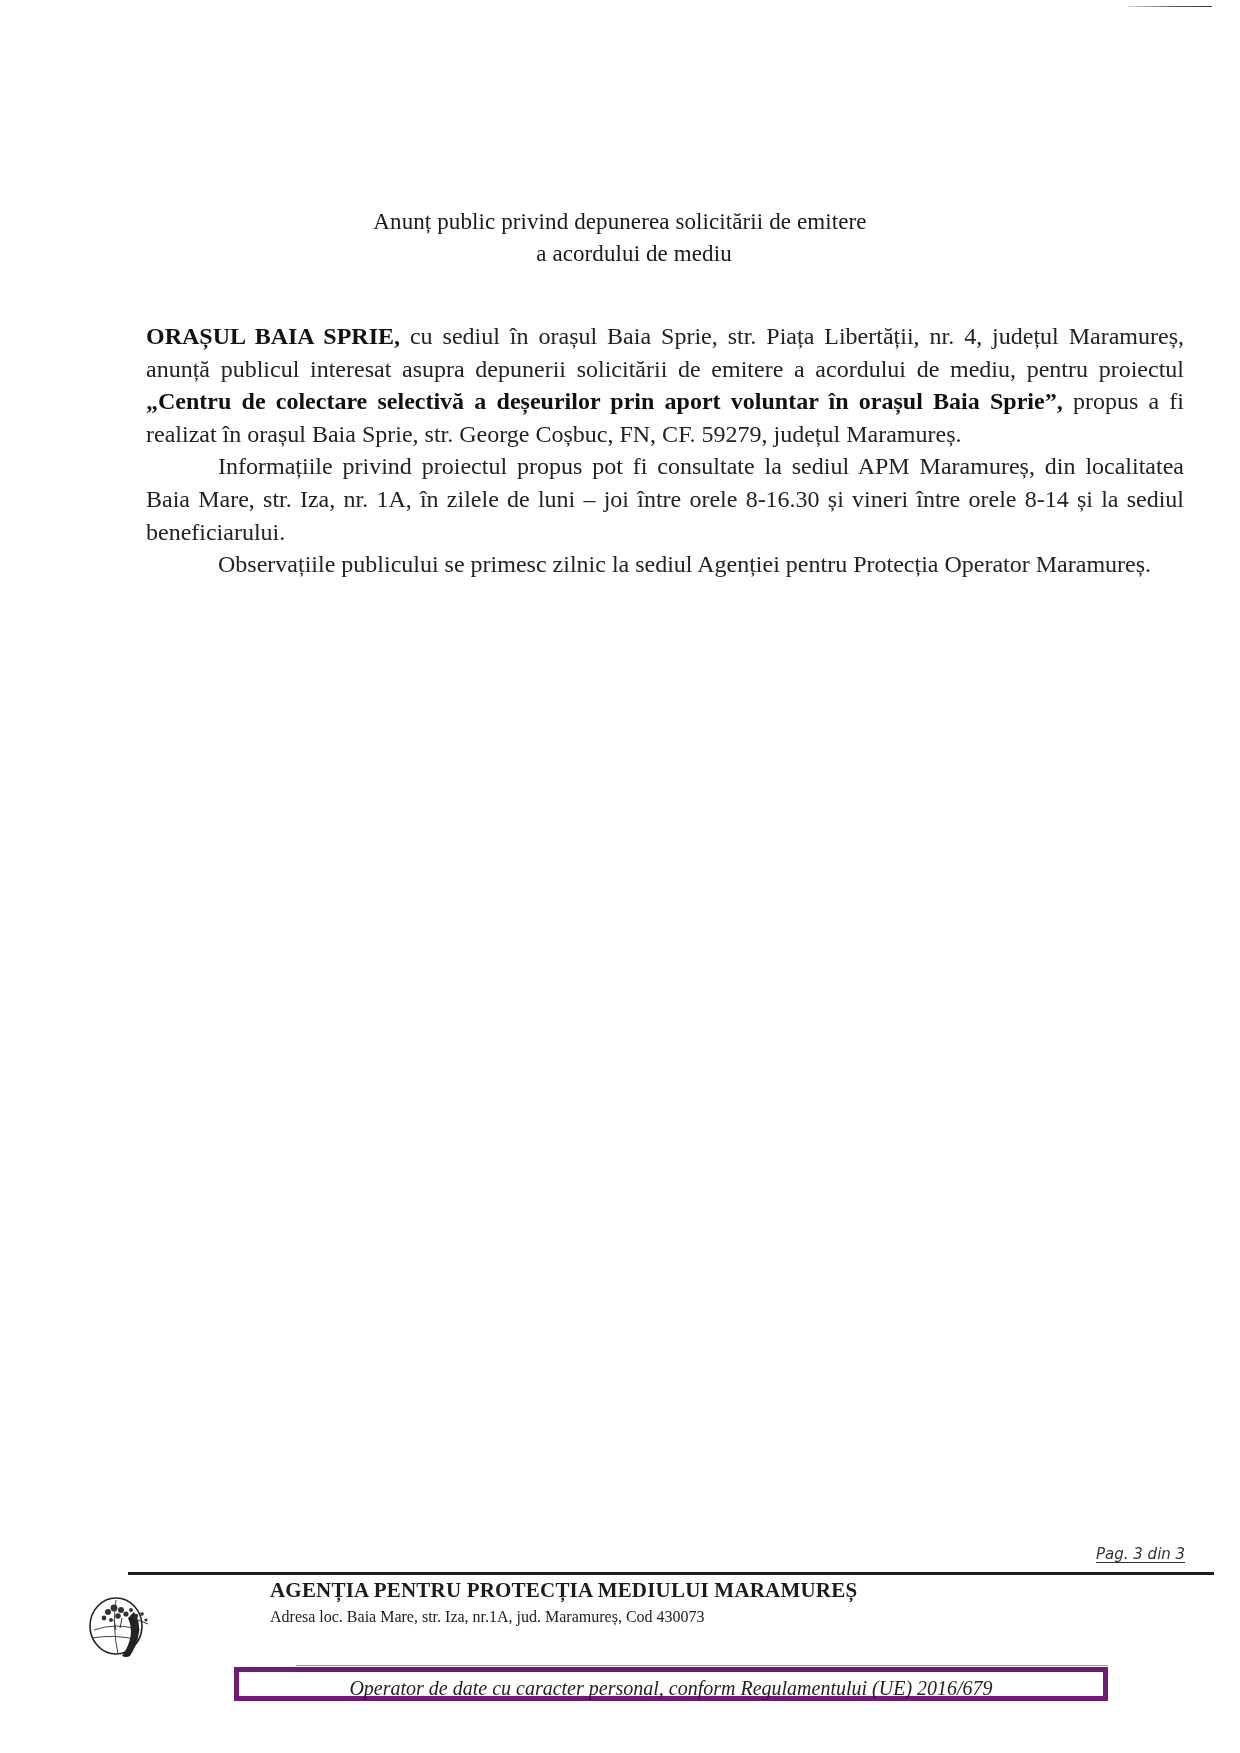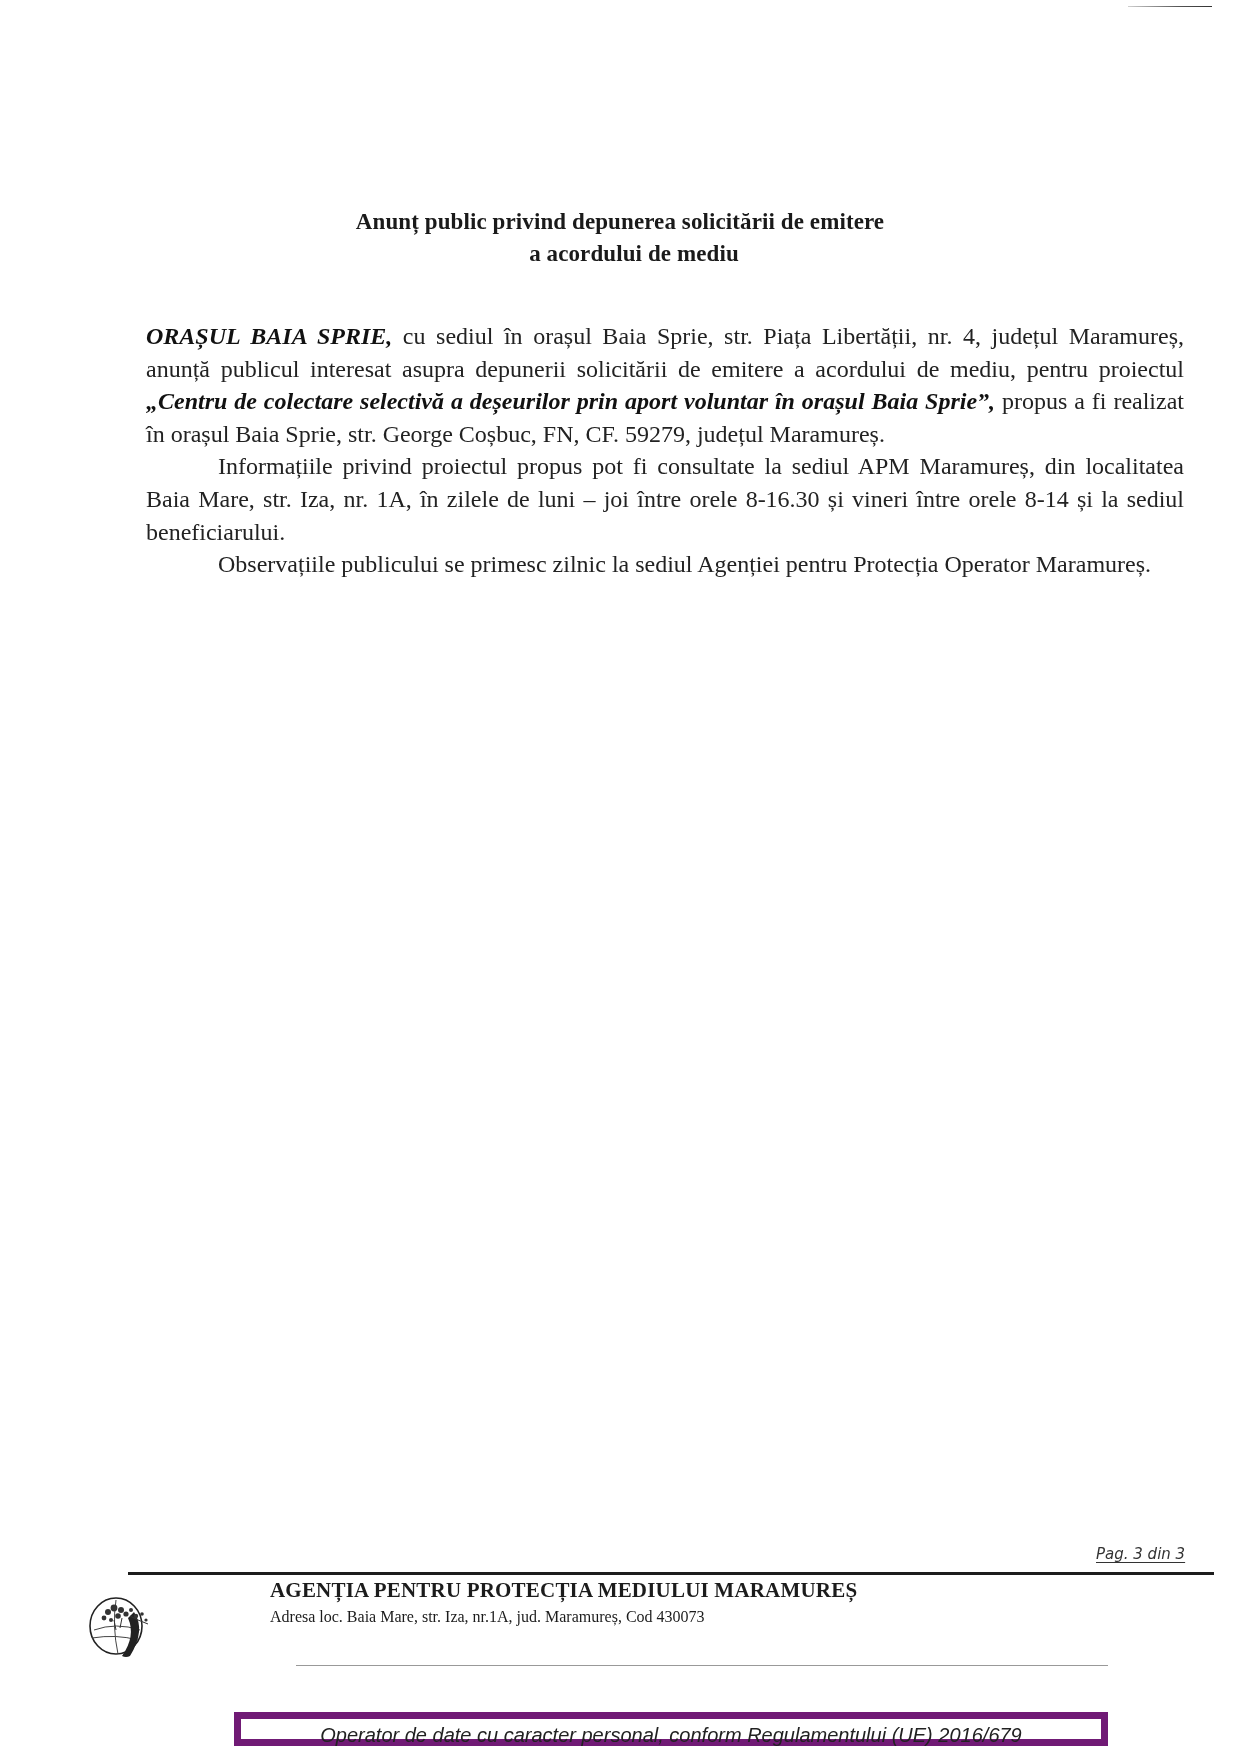--- a/index.html
+++ b/index.html
@@ -22,21 +22,21 @@
       width: 84px;
       height: 1px;
       background: linear-gradient(to right, #cfcfcf, #555 60%, #333);
     }
     .title {
       position: absolute;
       left: 0;
       top: 206px;
       width: 1240px;
       text-align: center;
-      font-weight: bold;
+      font-weight: normal;
       font-size: 23px;
       line-height: 32px;
       font-family: "Liberation Serif", serif;
       letter-spacing: 0.1px;
     }
     .title .line { display: block; }
     .title .line2 { padding-left: 28px; }
 
     .body-text {
       position: absolute;
@@ -48,21 +48,21 @@
       text-align: justify;
       font-family: "Liberation Serif", serif;
       color: #222;
     }
     .body-text p {
       margin: 0;
       text-align: justify;
       text-align-last: left;
     }
     .body-text p.indent { text-indent: 72px; }
-    b { font-weight: bold; color: #111; font-style: italic; }
+    b { font-weight: bold; color: #111; }
 
     
     .page-number {
       position: absolute;
       left: 1096px;
       top: 1545px;
       font-family: "DejaVu Sans", "Liberation Sans", sans-serif;
       font-size: 15px;
       color: #333;
       text-decoration: underline;
@@ -114,29 +114,28 @@
       width: 812px;
       height: 1px;
       background: #999;
     }
     .gdpr-box {
       position: absolute;
       left: 234px;
       top: 1667px;
       width: 874px;
       height: 34px;
-      border: 7px solid #701a75;
+      border: 5px solid #701a75;
       box-sizing: border-box;
       text-align: center;
-      font-family: Liberation Sans, sans-serif;
+      font-family: Liberation Serif, serif;
       font-style: italic;
       font-size: 20px;
       line-height: 32px;
       color: #222;
-      margin-top: 45px;
     }
   </style>
 </head>
 <body>
 
 <div class="top-rule"></div>
 
 <div class="title">
   <span class="line">Anunț public privind depunerea solicitării de emitere</span>
   <span class="line line2">a acordului de mediu</span>

